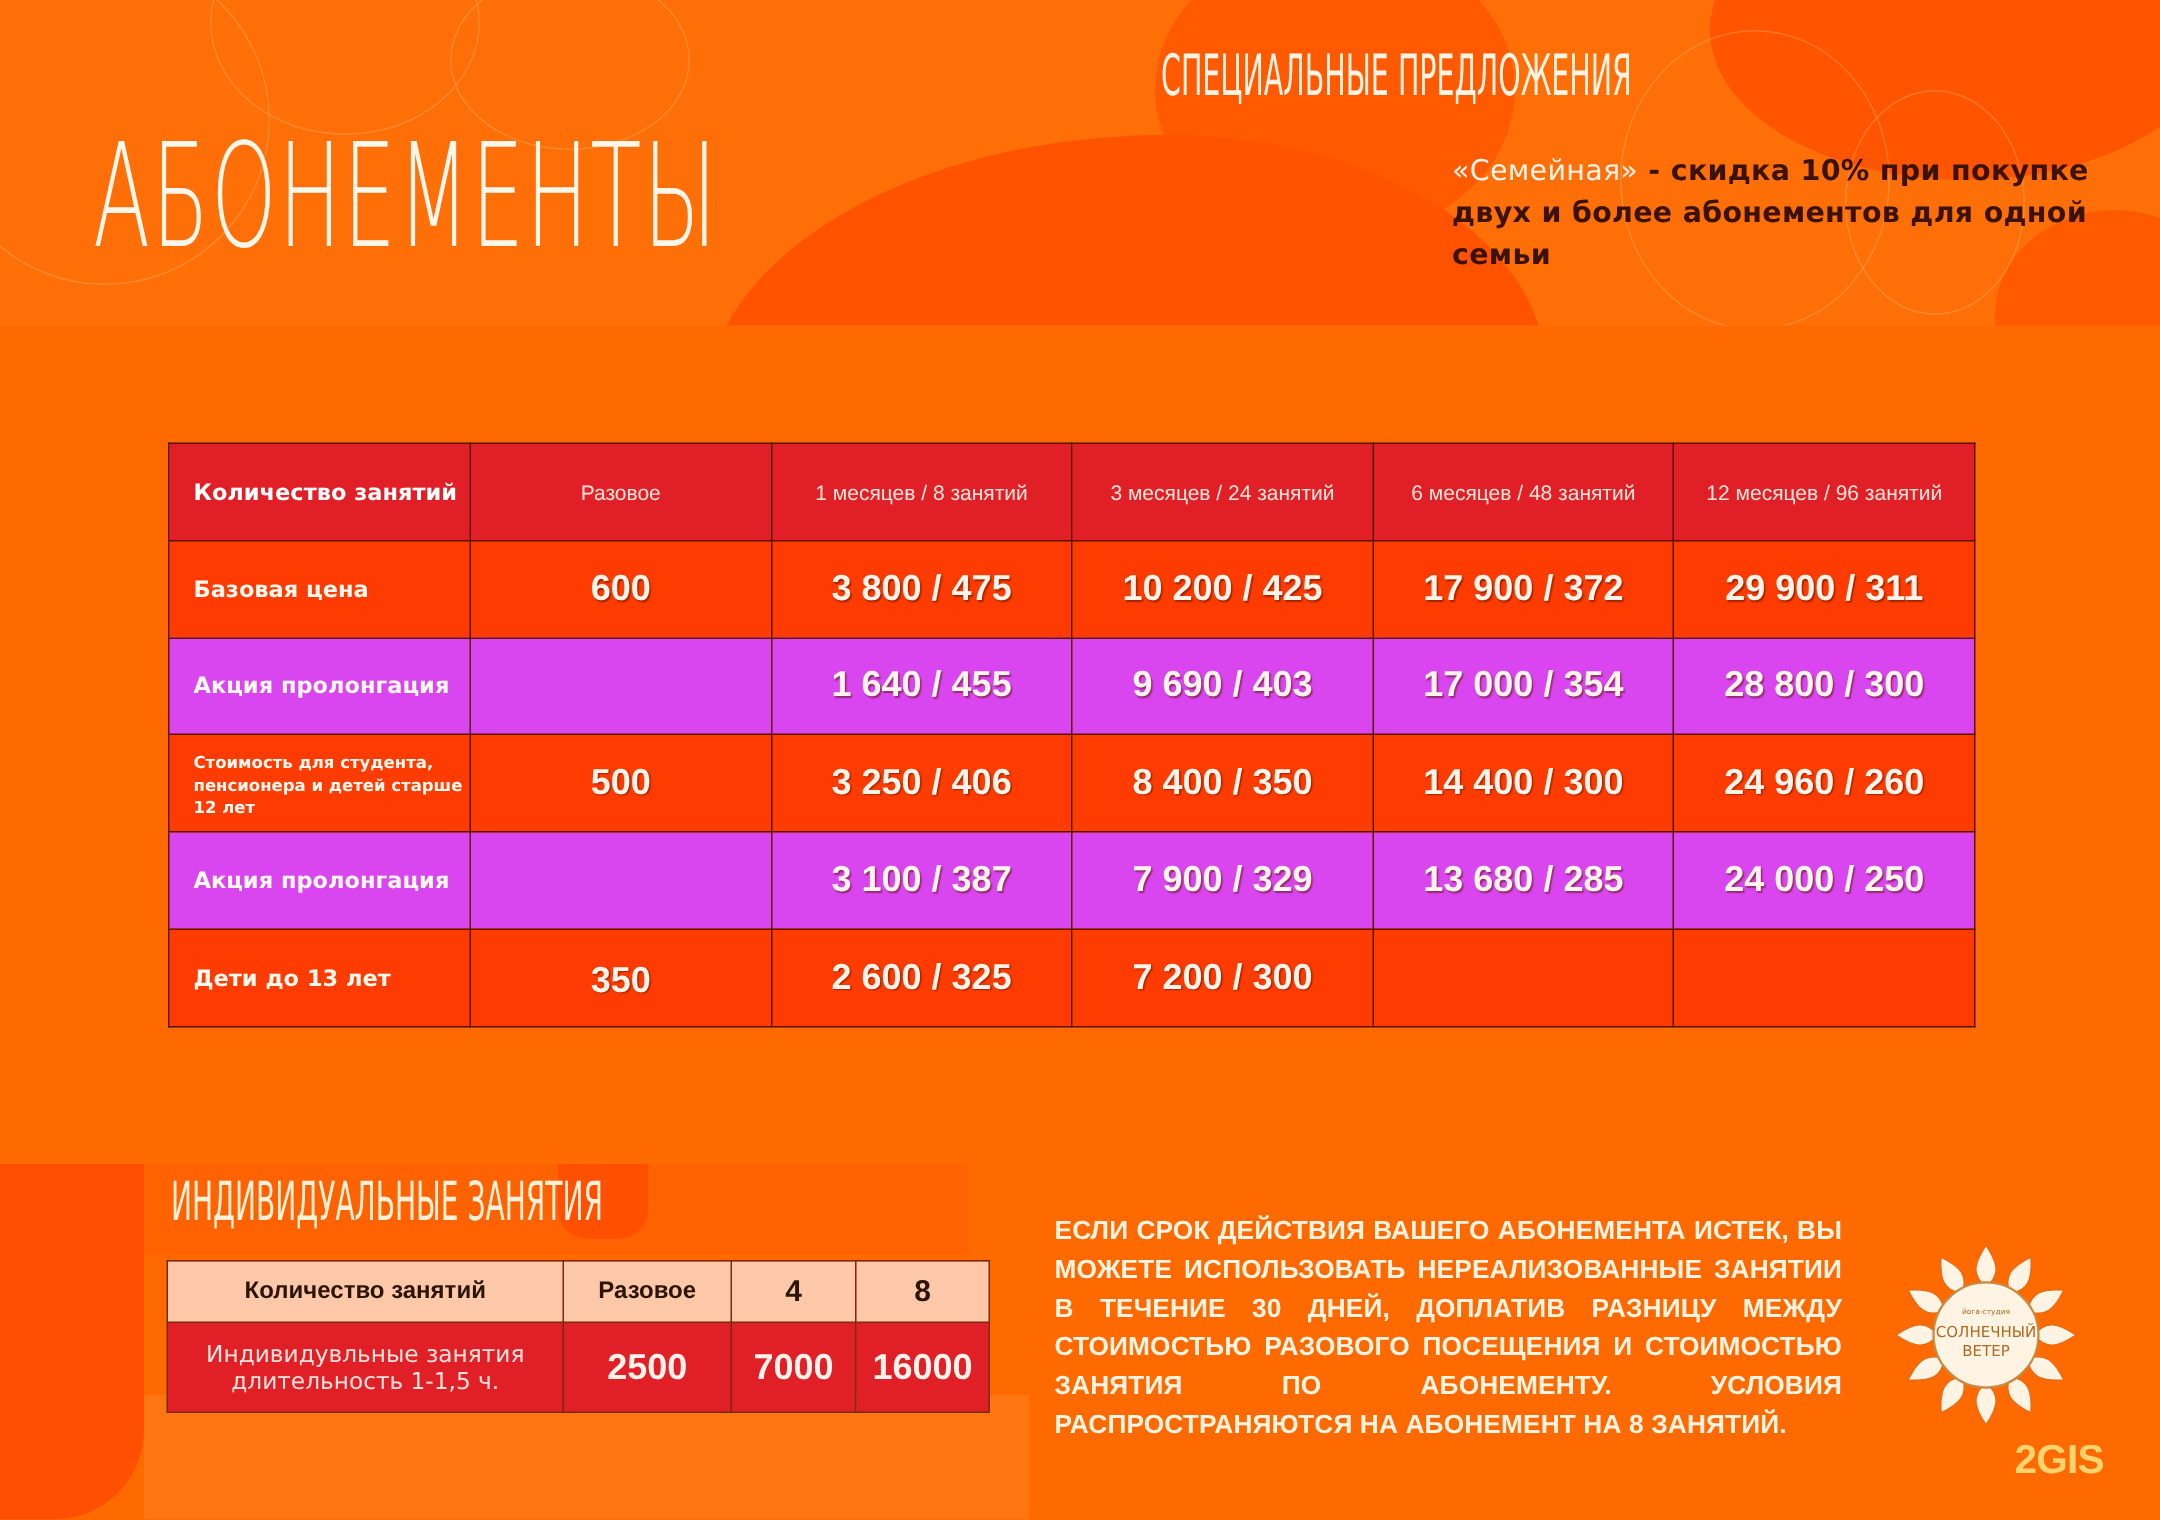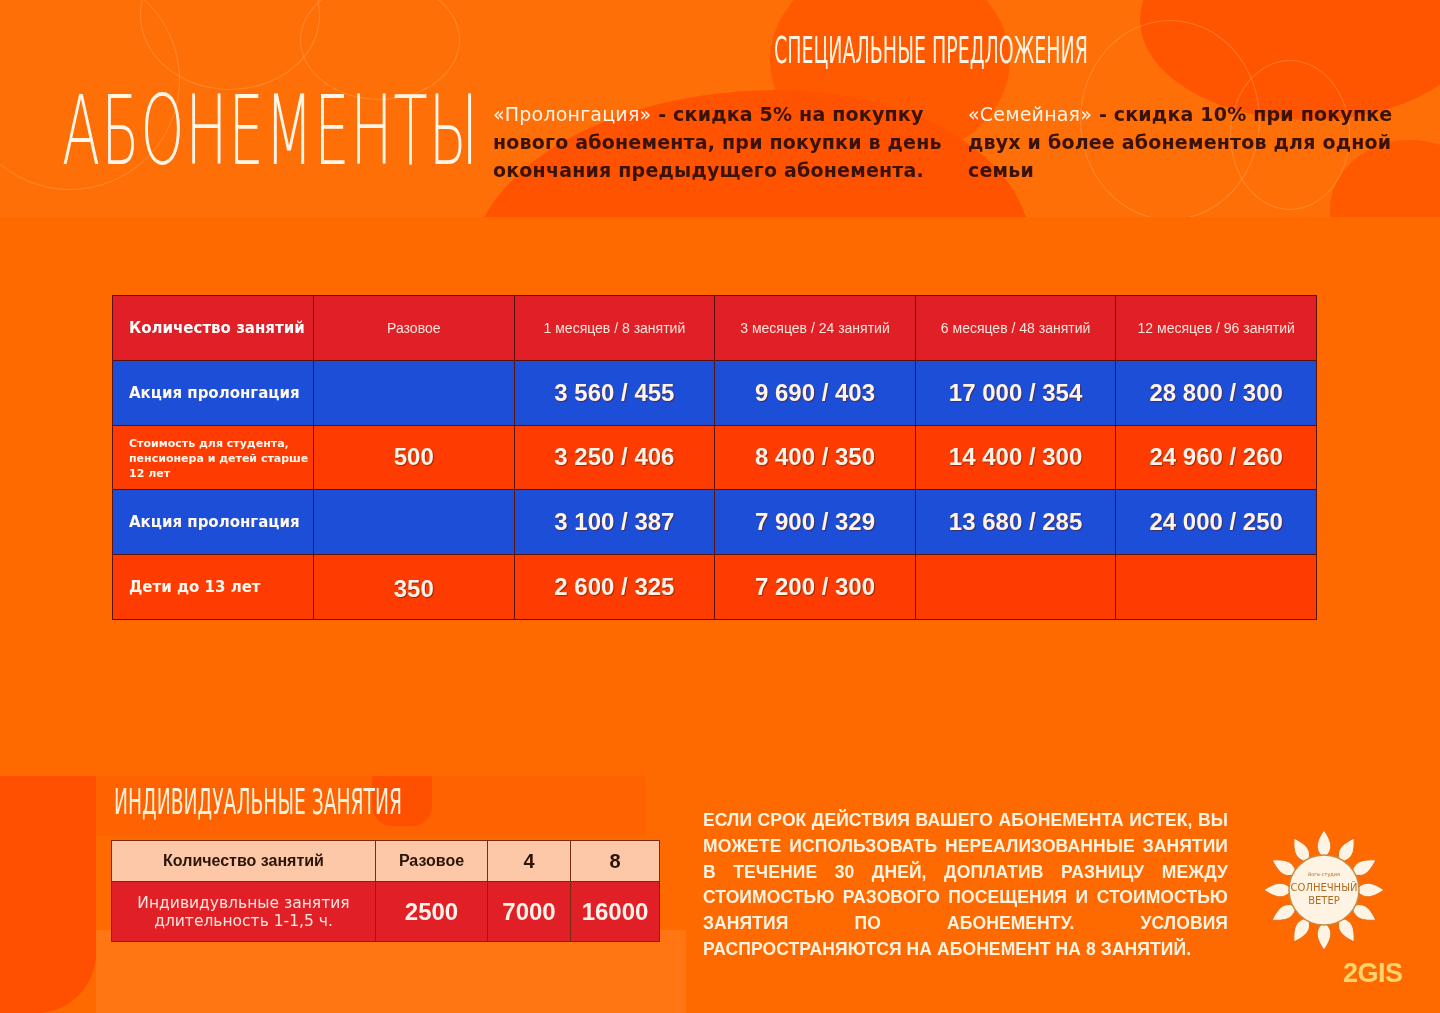--- a/index.html
+++ b/index.html
@@ -67,21 +67,21 @@
   }
   .price-table col.c0 { width: 201px; }
   .price-table col.cx { width: 200.6px; }
   .price-table tr.head td {
     background: #e11f26;
     font-weight: normal; font-size: 14px; text-shadow: none;
     color: #fbe5dc;
   }
   .price-table tr.head td.rowlabel { font-weight: bold; font-size: 15px; color: #fff; }
   .price-table tr.dark td { background: #fe3b00; }
-  .price-table tr.light td { background: #1d4ed8; }
+  .price-table tr.light td { background: #d946ef; }
   .price-table td.rowlabel {
     text-align: left; padding-left: 16px;
     font-size: 15px; text-shadow: none; color: #fff8ee;
     font-family: "DejaVu Sans", sans-serif;
   }
   .price-table td.rowlabel.small { font-size: 11px; line-height: 15px; padding-top: 2px; }
   .price-table td.val-low { padding-top: 4px; }
 
   
   .ind-bg-left { position: absolute; left: 0; top: 776px; width: 96px; height: 237px; background: #ff4f00; border-radius: 0 0 60px 0; }
@@ -140,23 +140,20 @@
   <div class="blob blob-4"></div>
   <div class="deco-ring" style="left:-40px;top:-30px;width:220px;height:220px;"></div>
   <div class="deco-ring" style="left:140px;top:-60px;width:180px;height:150px;"></div>
   <div class="deco-ring" style="left:300px;top:-20px;width:160px;height:120px;"></div>
   <div class="deco-ring" style="left:1080px;top:20px;width:180px;height:200px;"></div>
   <div class="deco-ring" style="left:1230px;top:60px;width:120px;height:150px;"></div>
 
   <div class="title-main">АБОНЕМЕНТЫ</div>
   <div class="title-special">СПЕЦИАЛЬНЫЕ ПРЕДЛОЖЕНИЯ</div>
 
-  <div class="offer offer-1">
-    <span class="name">«Пролонгация»</span><span> - скидка 5% на покупку нового абонемента, при покупки в день окончания предыдущего абонемента.</span>
-  </div>
   <div class="offer offer-2">
     <span class="name name-2">«Семейная»</span><span> - скидка 10% при покупке двух и более абонементов для одной семьи</span>
   </div>
 </div>
 
 <table class="price-table">
   <colgroup>
     <col class="c0">
       <col class="cx">
       <col class="cx">
@@ -166,24 +163,32 @@
   </colgroup>
   <tbody>
       <tr class="head">
     <td class="rowlabel">Количество занятий</td>
     <td>Разовое</td>
     <td>1 месяцев / 8 занятий</td>
     <td>3 месяцев / 24 занятий</td>
     <td>6 месяцев / 48 занятий</td>
     <td>12 месяцев / 96 занятий</td>
   </tr>
+  <tr class="dark">
+    <td class="rowlabel">Базовая цена</td>
+    <td>600</td>
+    <td>3 800 / 475</td>
+    <td>10 200 / 425</td>
+    <td>17 900 / 372</td>
+    <td>29 900 / 311</td>
+  </tr>
   <tr class="light">
     <td class="rowlabel">Акция пролонгация</td>
     <td></td>
-    <td>3 560 / 455</td>
+    <td>1 640 / 455</td>
     <td>9 690 / 403</td>
     <td>17 000 / 354</td>
     <td>28 800 / 300</td>
   </tr>
   <tr class="dark">
     <td class="rowlabel small">Стоимость для студента, пенсионера и детей старше 12 лет</td>
     <td>500</td>
     <td>3 250 / 406</td>
     <td>8 400 / 350</td>
     <td>14 400 / 300</td>

